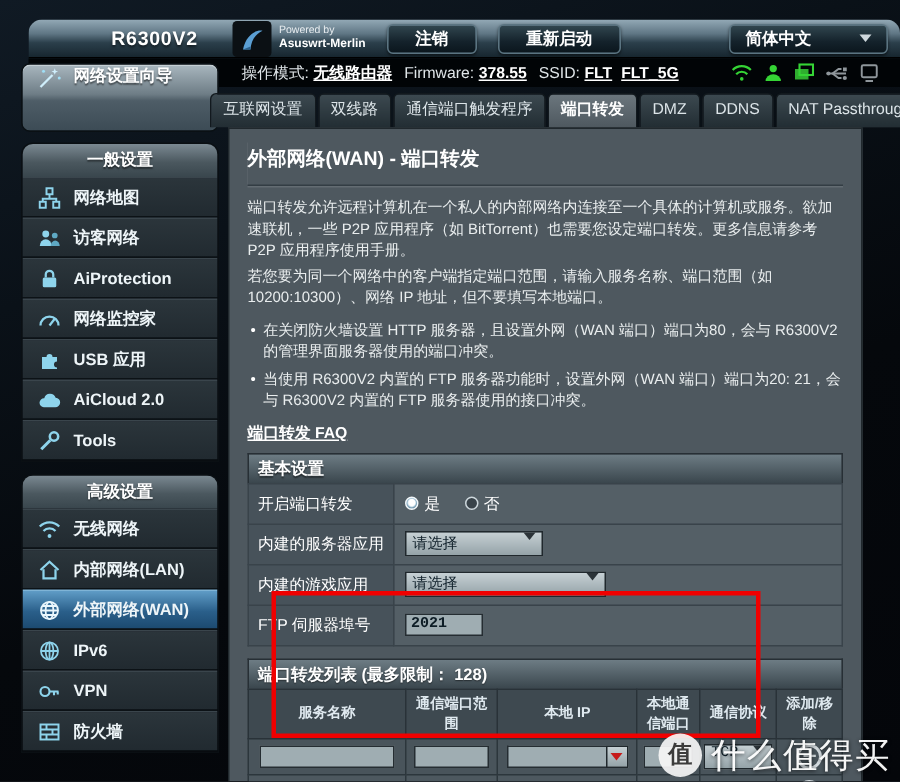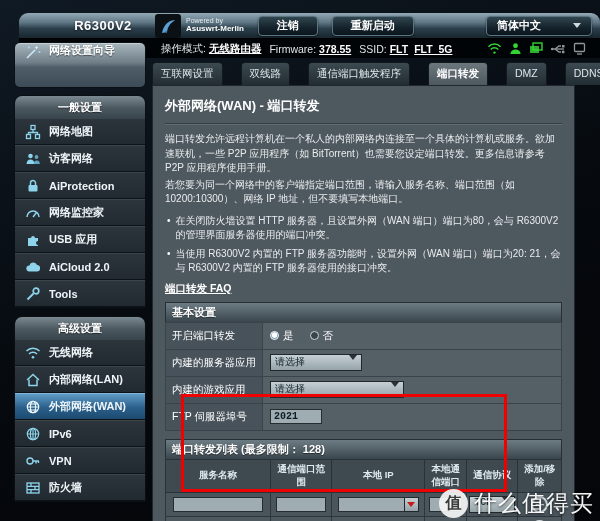--- a/index.html
+++ b/index.html
@@ -47,21 +47,21 @@
   .adv { margin-top:8px; }
   .side-header { height:22px; line-height:22px; text-align:center; color:#fff; font-size:11px; font-weight:bold;
     background:linear-gradient(#7b8992,#4b585f 55%,#39464d); text-shadow:0 1px 1px rgba(0,0,0,.5); }
   .side-item { height:27px; display:flex; align-items:center; gap:8px; padding-left:9px; cursor:pointer;
     background:linear-gradient(#2b353b,#212a30); border-top:1px solid #3a454c; border-bottom:1px solid #0c1216;
     color:#eef5f8; font-size:11px; font-weight:bold; }
   .side-item .ic { width:17px; display:flex; justify-content:center; }
   .side-item.selected { background:linear-gradient(#5f9cc6,#2a5f8a 55%,#1c4a70); border-top-color:#7fb4d6; }
 
   
-  .tabs { position:absolute; left:152px; top:62px; width:423px; height:23px; display:flex; gap:18px;text-align:right; }
+  .tabs { position:absolute; left:140px; top:62px; width:423px; height:23px; display:flex; gap:1px;text-align:right; }
   .tab { padding:0 8px; line-height:21px; font-size:10.5px; color:#dde5e9; cursor:pointer;
     background:linear-gradient(#3c4950,#222d33); border:1px solid #12191e; border-bottom:none;
     border-radius:4px 4px 0 0; white-space:nowrap; }
   .tab.active { background:linear-gradient(#6b767d,#4e585f); color:#fff; font-weight:bold; }
 
   
   .panel { position:absolute; left:152px; top:85px; width:423px; bottom:0;
     background:#4e585f; border:1px solid #20282d; border-bottom:none; padding:8px 12px 0 12px; }
   .page-title { color:#fff; font-size:13px; font-weight:bold; padding:3px 0 8px 0;
     border-bottom:1px solid #333d44; box-shadow:0 1px 0 rgba(255,255,255,.12); }

